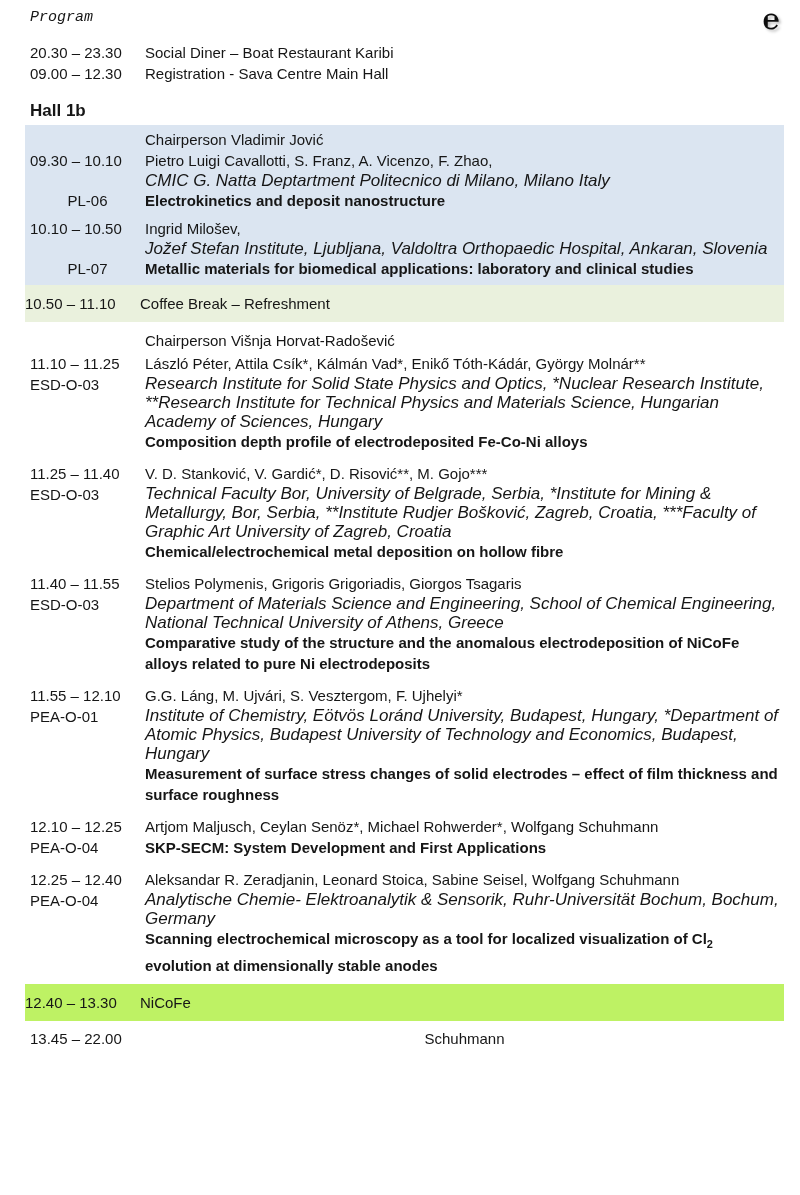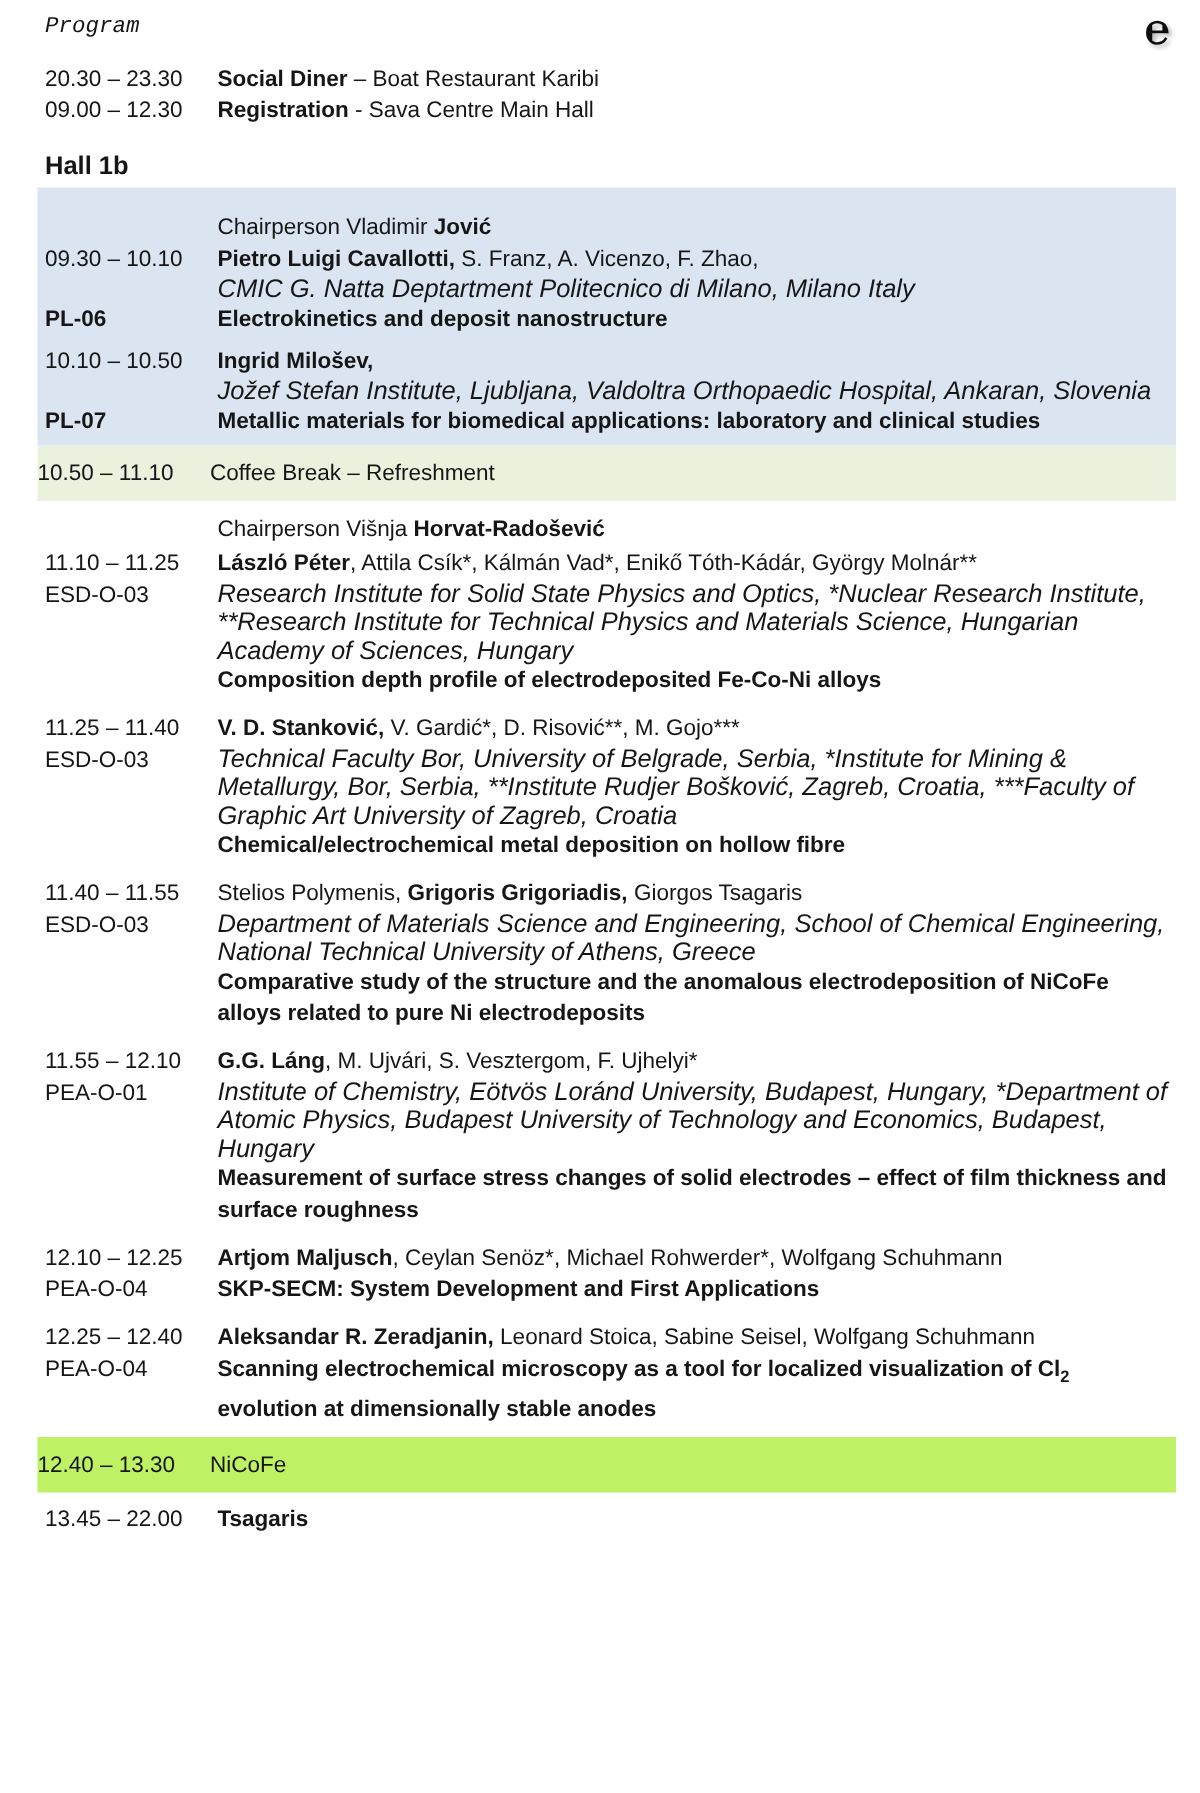--- a/index.html
+++ b/index.html
@@ -8,25 +8,25 @@
     width: 800px; height: 1195px; overflow: hidden;
     padding: 8px 16px 0 25px;
     font-family: "Liberation Sans", "DejaVu Sans", sans-serif;
     color: #161616; background: #ffffff;
   }
   .topbar { display: flex; justify-content: space-between; align-items: flex-start; padding-left: 5px; height: 34px; font-family: Liberation Mono, monospace; }
   .program-label { font-style: italic; font-size: 15px; line-height: 20px; }
   .logo { font-size: 29px; font-weight: 700; line-height: 28px; color: #0d0d0d; text-shadow: 2px 2px 3px #b8b8b8; margin-right: 4px; }
   .grid { display: grid; grid-template-columns: 115px 1fr; padding-left: 5px; }
   .t15 { font-size: 15px; line-height: 21px; }
-  .b { font-weight: 700; }
+  .b { font-weight: 400; text-align: center; }
   .time { white-space: nowrap; }
   .h1 { font-size: 21px; font-weight: 700; margin: 24px 0 3px 5px; line-height: 24px; }
   .h2 { font-size: 17px; font-weight: 700; margin: 17px 0 4px 5px; line-height: 20px; }
-  .band-blue { padding: 16px 0 6px; }
+  .band-blue { padding: 4px 0 6px; }
   .band-green { padding: 8px 0; }
   .session { display: grid; grid-template-columns: 115px 1fr; padding-left: 5px; margin-top: 11px; }
   .session .left { font-size: 15px; line-height: 21px; }
   .code-last .left { display: flex; flex-direction: column; justify-content: space-between; }
   .main { padding-right: 4px; }
   .main p { margin: 0; }
   .authors { font-size: 15px; line-height: 21px; }
   .affil { font-size: 17px; line-height: 19px; font-style: italic; }
   .title { font-size: 15px; line-height: 21px; font-weight: 700; }
   .title sub { font-size: 11px; }
@@ -158,27 +158,28 @@
     </div>
   </div>
 
   <div class="session">
     <div class="left">
       <div class="time">12.25 – 12.40</div>
       <div>PEA-O-04</div>
     </div>
     <div class="main">
       <p class="authors"><span></span><span class="b">Aleksandar R. Zeradjanin,</span><span> Leonard Stoica, Sabine Seisel, Wolfgang Schuhmann</span></p>
+      <p class="affil">Analytische Chemie- Elektroanalytik &amp; Sensorik, Ruhr-Universität Bochum, Bochum, Germany</p>
       <p class="title"><span>Scanning electrochemical microscopy as a tool for localized visualization of Cl</span><sub>2</sub><span> evolution at dimensionally stable anodes</span></p>
     </div>
   </div>
 
   <div class="band-green grid" style="background:#bef264; margin-top:8px;">
     <span class="t15 time">12.40 – 13.30</span>
     <span class="t15">NiCoFe</span>
   </div>
 
   <div class="grid" style="margin-top:7px;">
     <span class="t15 time">13.45 – 22.00</span>
-    <span class="t15 b">Tsagaris</span>
+    <span class="t15 b">Schuhmann</span>
   </div>
 
 </div>
 
 </body></html>

